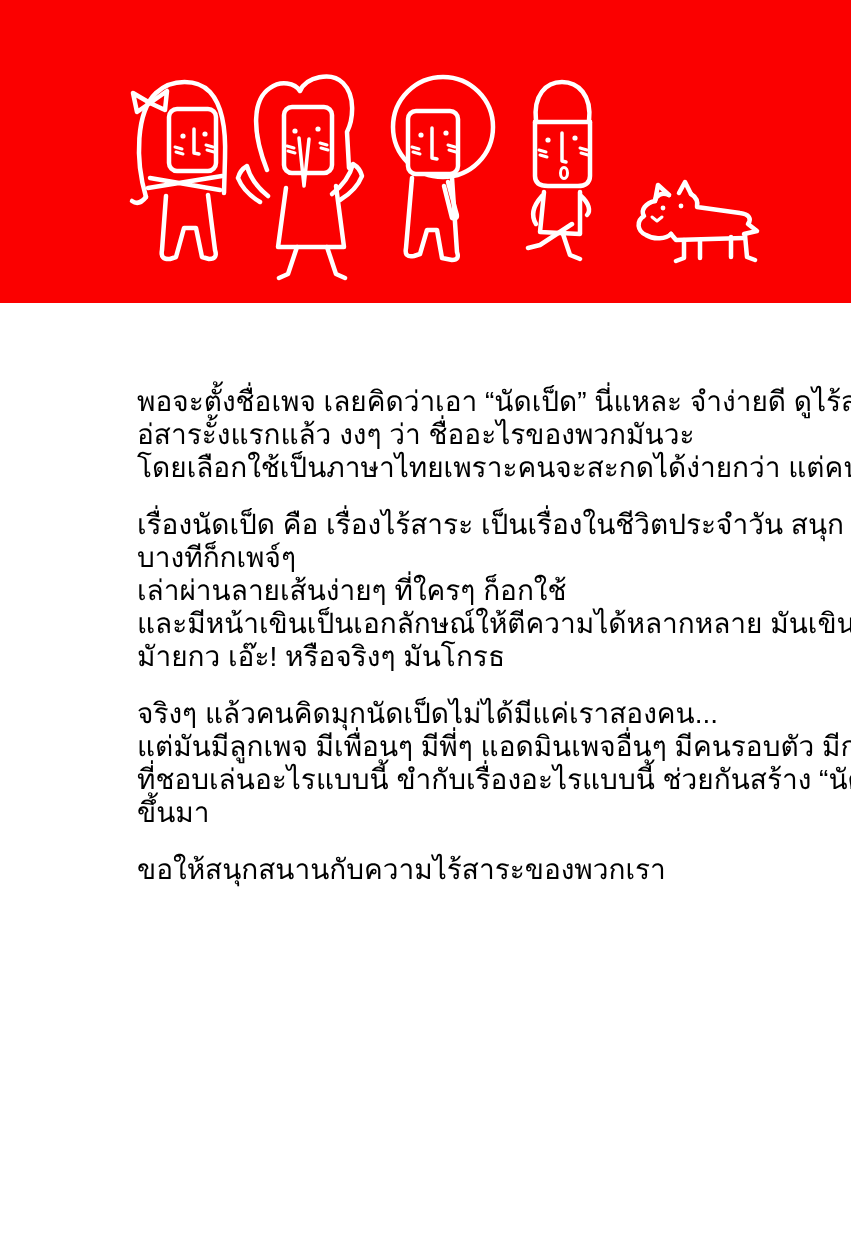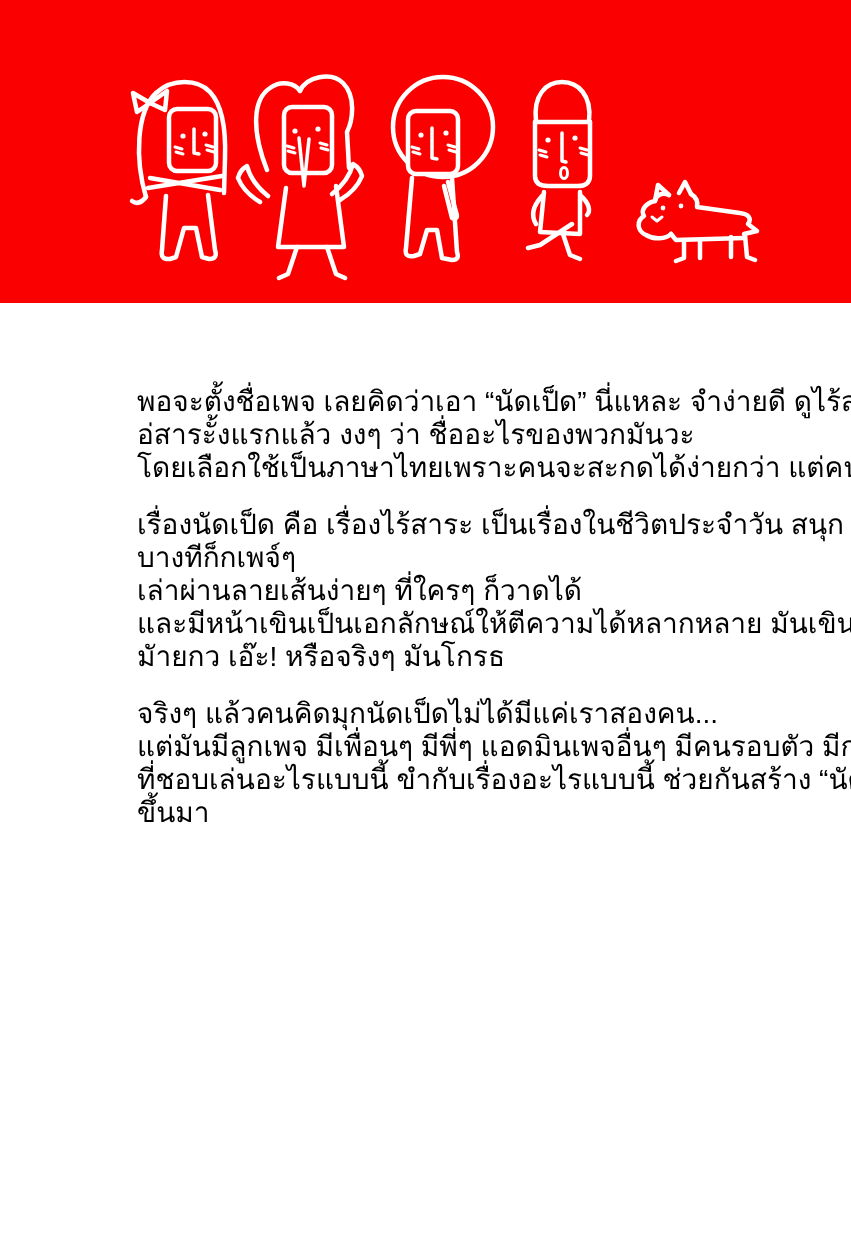--- a/index.html
+++ b/index.html
@@ -109,23 +109,26 @@
 
 <main class="content">
   <p class="para">
     <span class="line">พอจะตั้งชื่อเพจ เลยคิดว่าเอา “นัดเป็ด” นี่แหละ จำง่ายดี ดูไร้สาระ</span>
     <span class="line">อ่สาระั้งแรกแล้ว งงๆ ว่า ชื่ออะไรของพวกมันวะ</span>
     <span class="line">โดยเลือกใช้เป็นภาษาไทยเพราะคนจะสะกดได้ง่ายกว่า แต่คนชอบคิดว่า</span>
   </p>
   <p class="para">
     <span class="line">เรื่องนัดเป็ด คือ เรื่องไร้สาระ เป็นเรื่องในชีวิตประจำวัน สนุก ยิ้ม</span>
     <span class="line">บางทีก็กเพจ์ๆ</span>
-    <span class="line">เล่าผ่านลายเส้นง่ายๆ ที่ใครๆ ก็วาดได้</span>
+    <span class="line">เล่าผ่านลายเส้นง่ายๆ ที่ใครๆ ก็อกใช้</span>
     <span class="line">และมีหน้าเขินเป็นเอกลักษณ์ให้ตีความได้หลากหลาย มันเขิน เอ๊ะ! หรือ</span>
     <span class="line">มัายกว เอ๊ะ! หรือจริงๆ มันโกรธ</span>
   </p>
   <p class="para">
     <span class="line">จริงๆ แล้วคนคิดมุกนัดเป็ดไม่ได้มีแค่เราสองคน...</span>
     <span class="line">แต่มันมีลูกเพจ มีเพื่อนๆ มีพี่ๆ แอดมินเพจอื่นๆ มีคนรอบตัว มีกลุ่มคน</span>
     <span class="line">ที่ชอบเล่นอะไรแบบนี้ ขำกับเรื่องอะไรแบบนี้ ช่วยกันสร้าง “นัดเป็ด”</span>
     <span class="line">ขึ้นมา</span>
   </p>
+  <p class="para">
+    <span class="line">ขอให้สนุกสนานกับความไร้สาระของพวกเรา</span>
+  </p>
 </main>
 
 </body></html>

